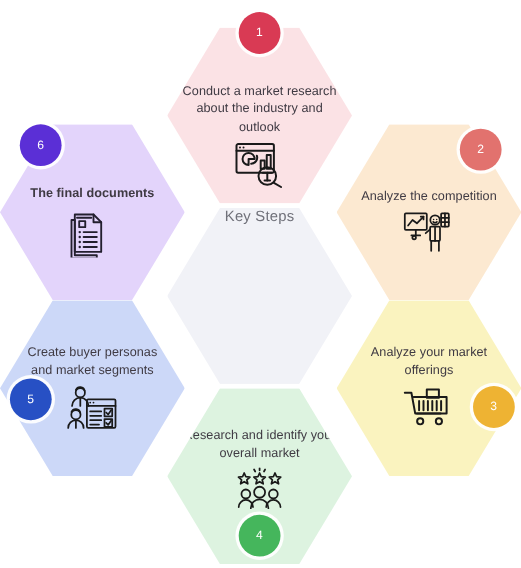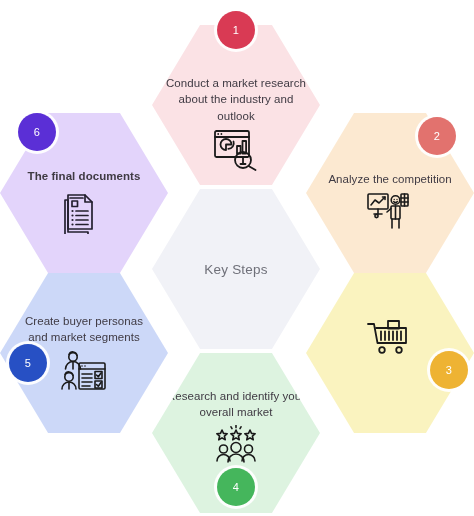--- a/index.html
+++ b/index.html
@@ -57,21 +57,21 @@
   }
 
   
   #hex1 { left: 152px; top: 25px;  background: #fbe2e5; }
   #hex2 { left: 306px; top: 113px; background: #fce9d1; }
   #hex3 { left: 306px; top: 273px; background: #faf3bf; }
   #hex4 { left: 152px; top: 353px; background: #ddf3e0; }
   #hex5 { left: 0px;   top: 273px; background: #ccd8f8; }
   #hex6 { left: 0px;   top: 113px; background: #e3d4fb; }
   #hexc { left: 152px; top: 189px; background: #f1f2f7;
-          align-items: center; justify-content: center; }
+          align-items: center; }
 
   
   #hex1 .hex-body { padding-top: 50px; }
   #hex2 .hex-body { padding-top: 58px; justify-content: space-between; }
   #hex3 .hex-body { padding-top: 40px; }
   #hex4 .hex-body { padding-top: 35px; }
   #hex5 .hex-body { padding-top: 40px; }
   #hex6 .hex-body { padding-top: 55px; font-weight: bold; }
 
   .center-label {
@@ -161,20 +161,21 @@
           <line x1="26" y1="28" x2="26" y2="37"></line>
           <line x1="33" y1="28" x2="33" y2="37"></line>
           <line x1="25" y1="17.5" x2="21" y2="21"></line>
         </svg>
       </div>
     </div>
   </div>
 
   <div class="hex" id="hex3">
     <div class="hex-body">
+      <div class="hex-label">Analyze your market offerings</div>
       <div class="hex-icon">
         <svg width="48" height="40" viewBox="0 0 48 40" fill="none" stroke="#1a1a1a" stroke-width="1.8" stroke-linecap="round" stroke-linejoin="round">
           <path d="M2 7 h6 l3.5 19 h23"></path>
           <path d="M10 11 h30 v15 h-27"></path>
           <rect x="22" y="4" width="11" height="7.5"></rect>
           <line x1="15" y1="14.5" x2="15" y2="23"></line>
           <line x1="19" y1="14.5" x2="19" y2="23"></line>
           <line x1="23" y1="14.5" x2="23" y2="23"></line>
           <line x1="27" y1="14.5" x2="27" y2="23"></line>
           <line x1="31" y1="14.5" x2="31" y2="23"></line>

